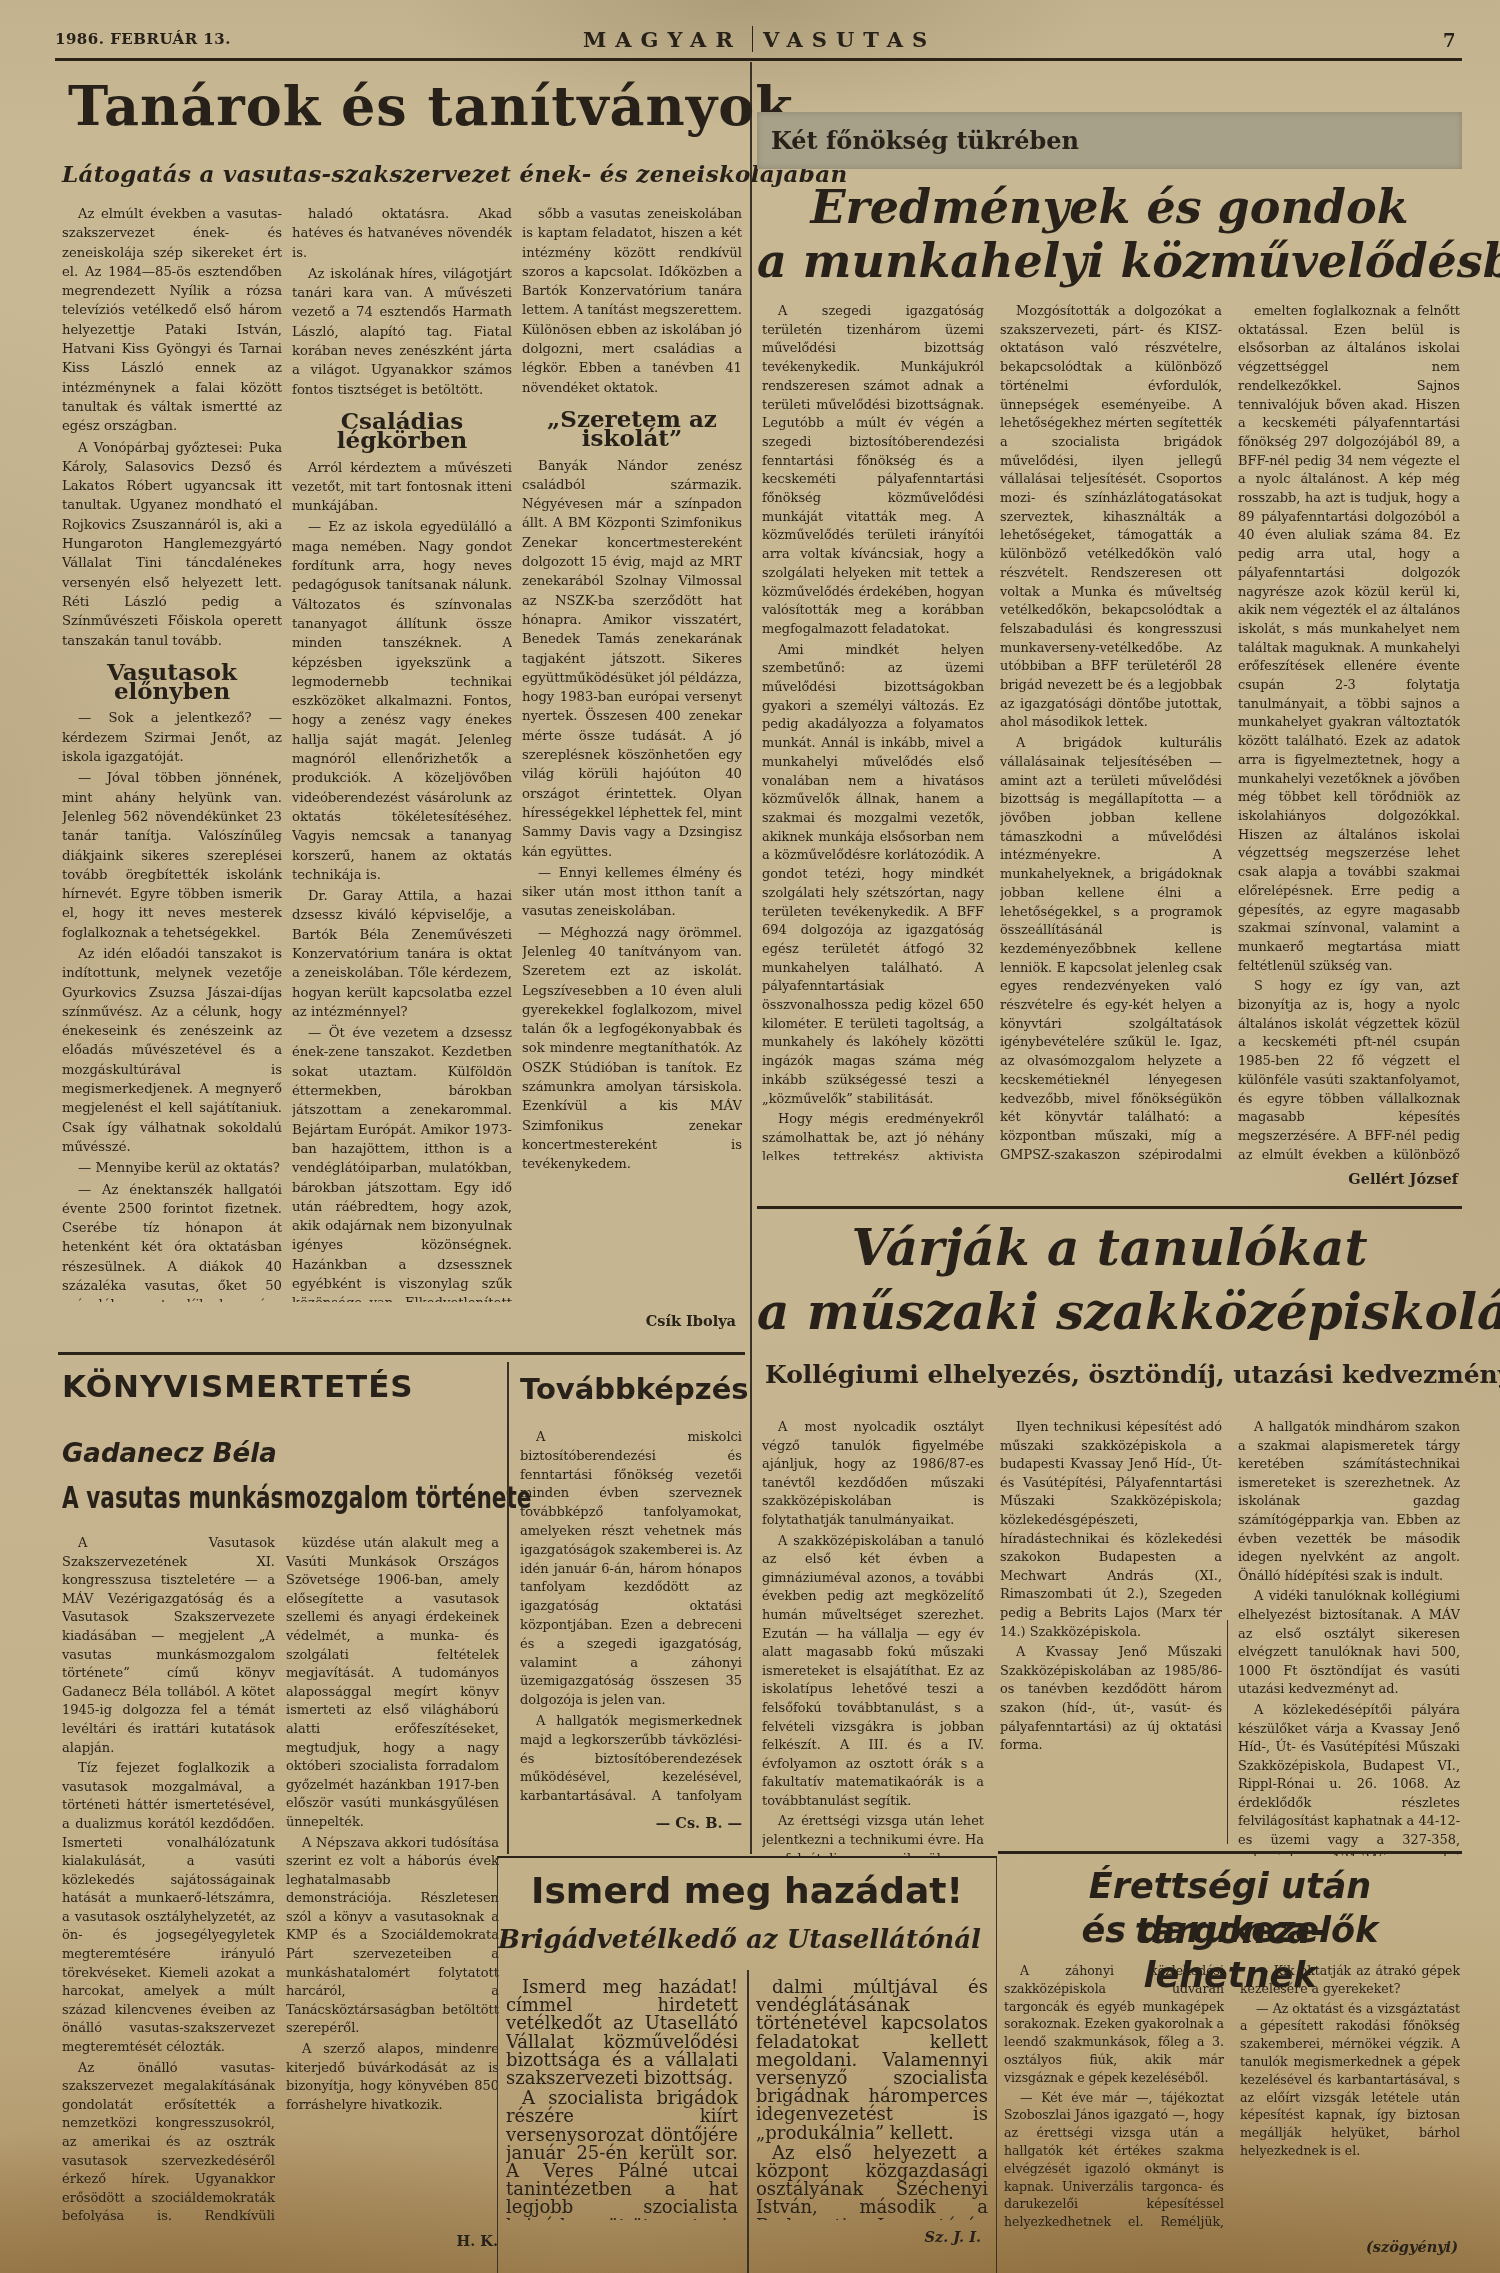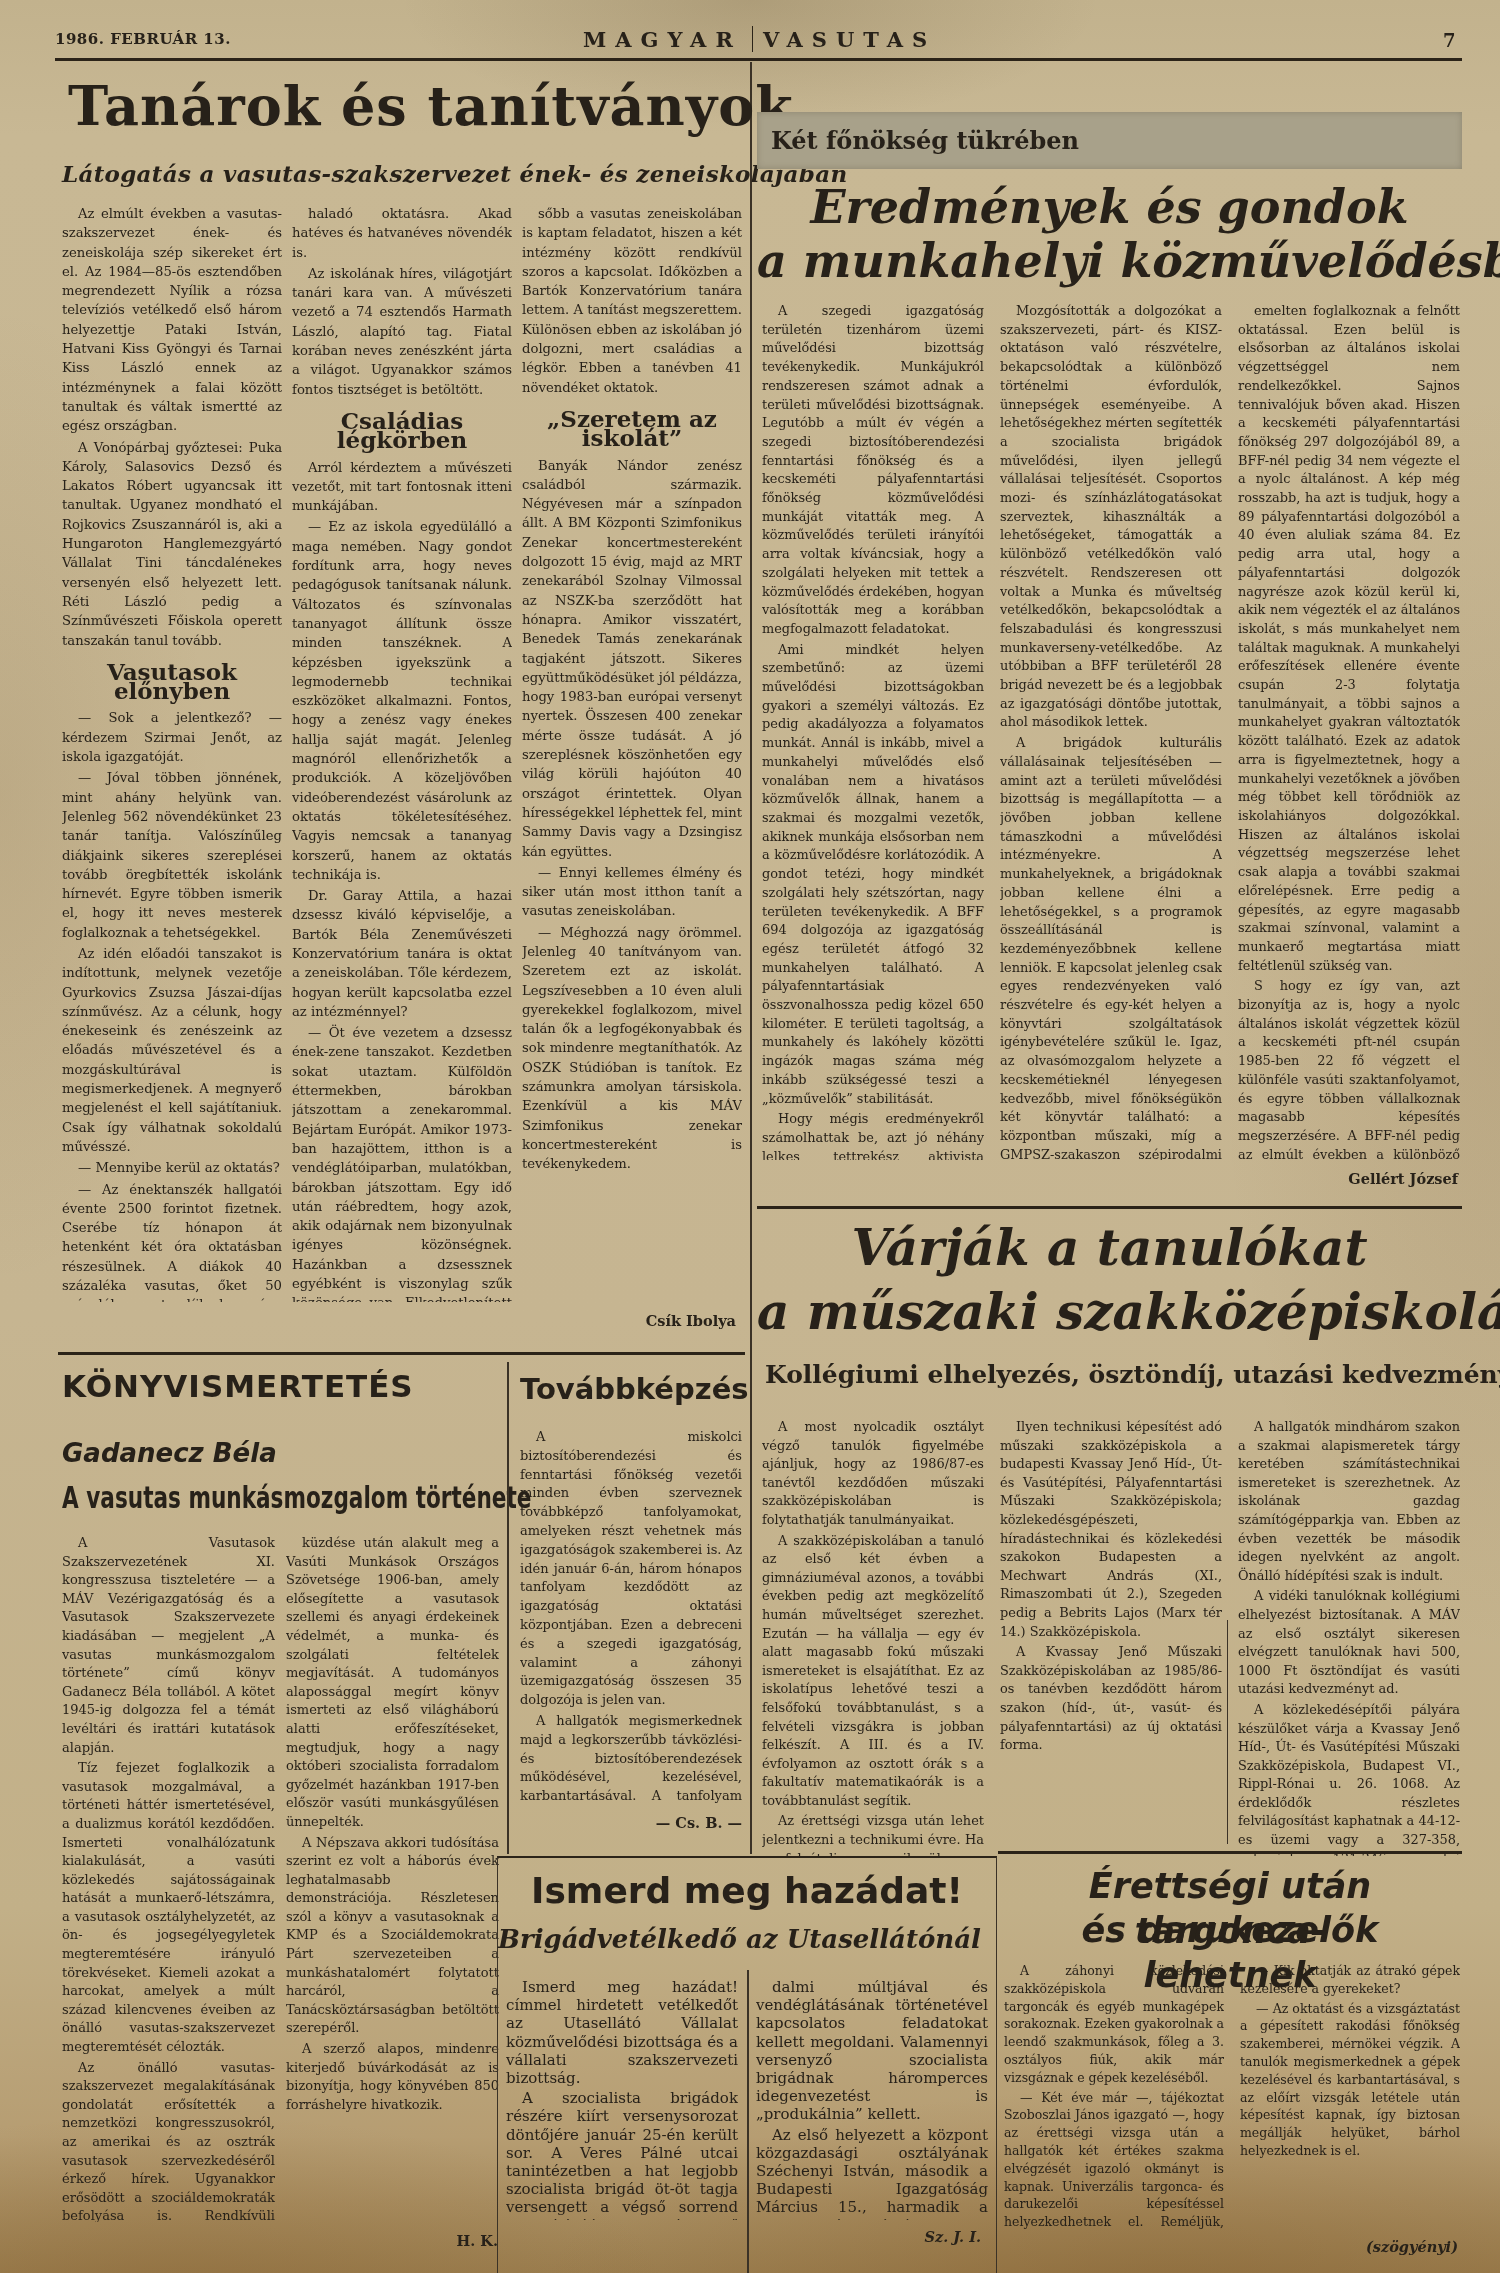--- a/index.html
+++ b/index.html
@@ -43,21 +43,21 @@
   .col{overflow:hidden;}
   .blk-p{text-align:justify; text-indent:16px; margin:0 0 2px 0;}
   .blk-sub{font-weight:bold; text-align:center; font-size:23px; margin:12px 0 8px 0;}
   .byline{font-weight:bold; text-align:right; font-size:14.5px;}
   .byline.it{font-style:italic;}
   .fz-lead .col{font-size:13.2px; line-height:19.3px;}
   .fz-right .col{font-size:12.9px; line-height:18.7px;}
   .fz-varjak .col{font-size:12.9px; line-height:18.6px;}
   .fz-books .col{font-size:13px; line-height:18.6px;}
   .fz-train{font-size:13px; line-height:18.8px; text-align:justify; overflow:hidden;}
-  .fz-box .col{font-size:15px; line-height:18.2px;}
+  .fz-box .col{font-size:18px; line-height:18.2px;}
   .fz-crane .col{font-size:12.5px; line-height:17.8px;}
   .vline{background:#3b3226;}
   .ismerd-box{border-top:2.5px solid #2b2318; border-left:1.5px solid #3b3226; border-right:1.5px solid #3b3226;}
 </style>
 </head>
 <body>
 
 <div id="page">
 
   <div class="abs hdr-date" style="left:55px; top:30px;">1986. FEBRUÁR 13.</div>

